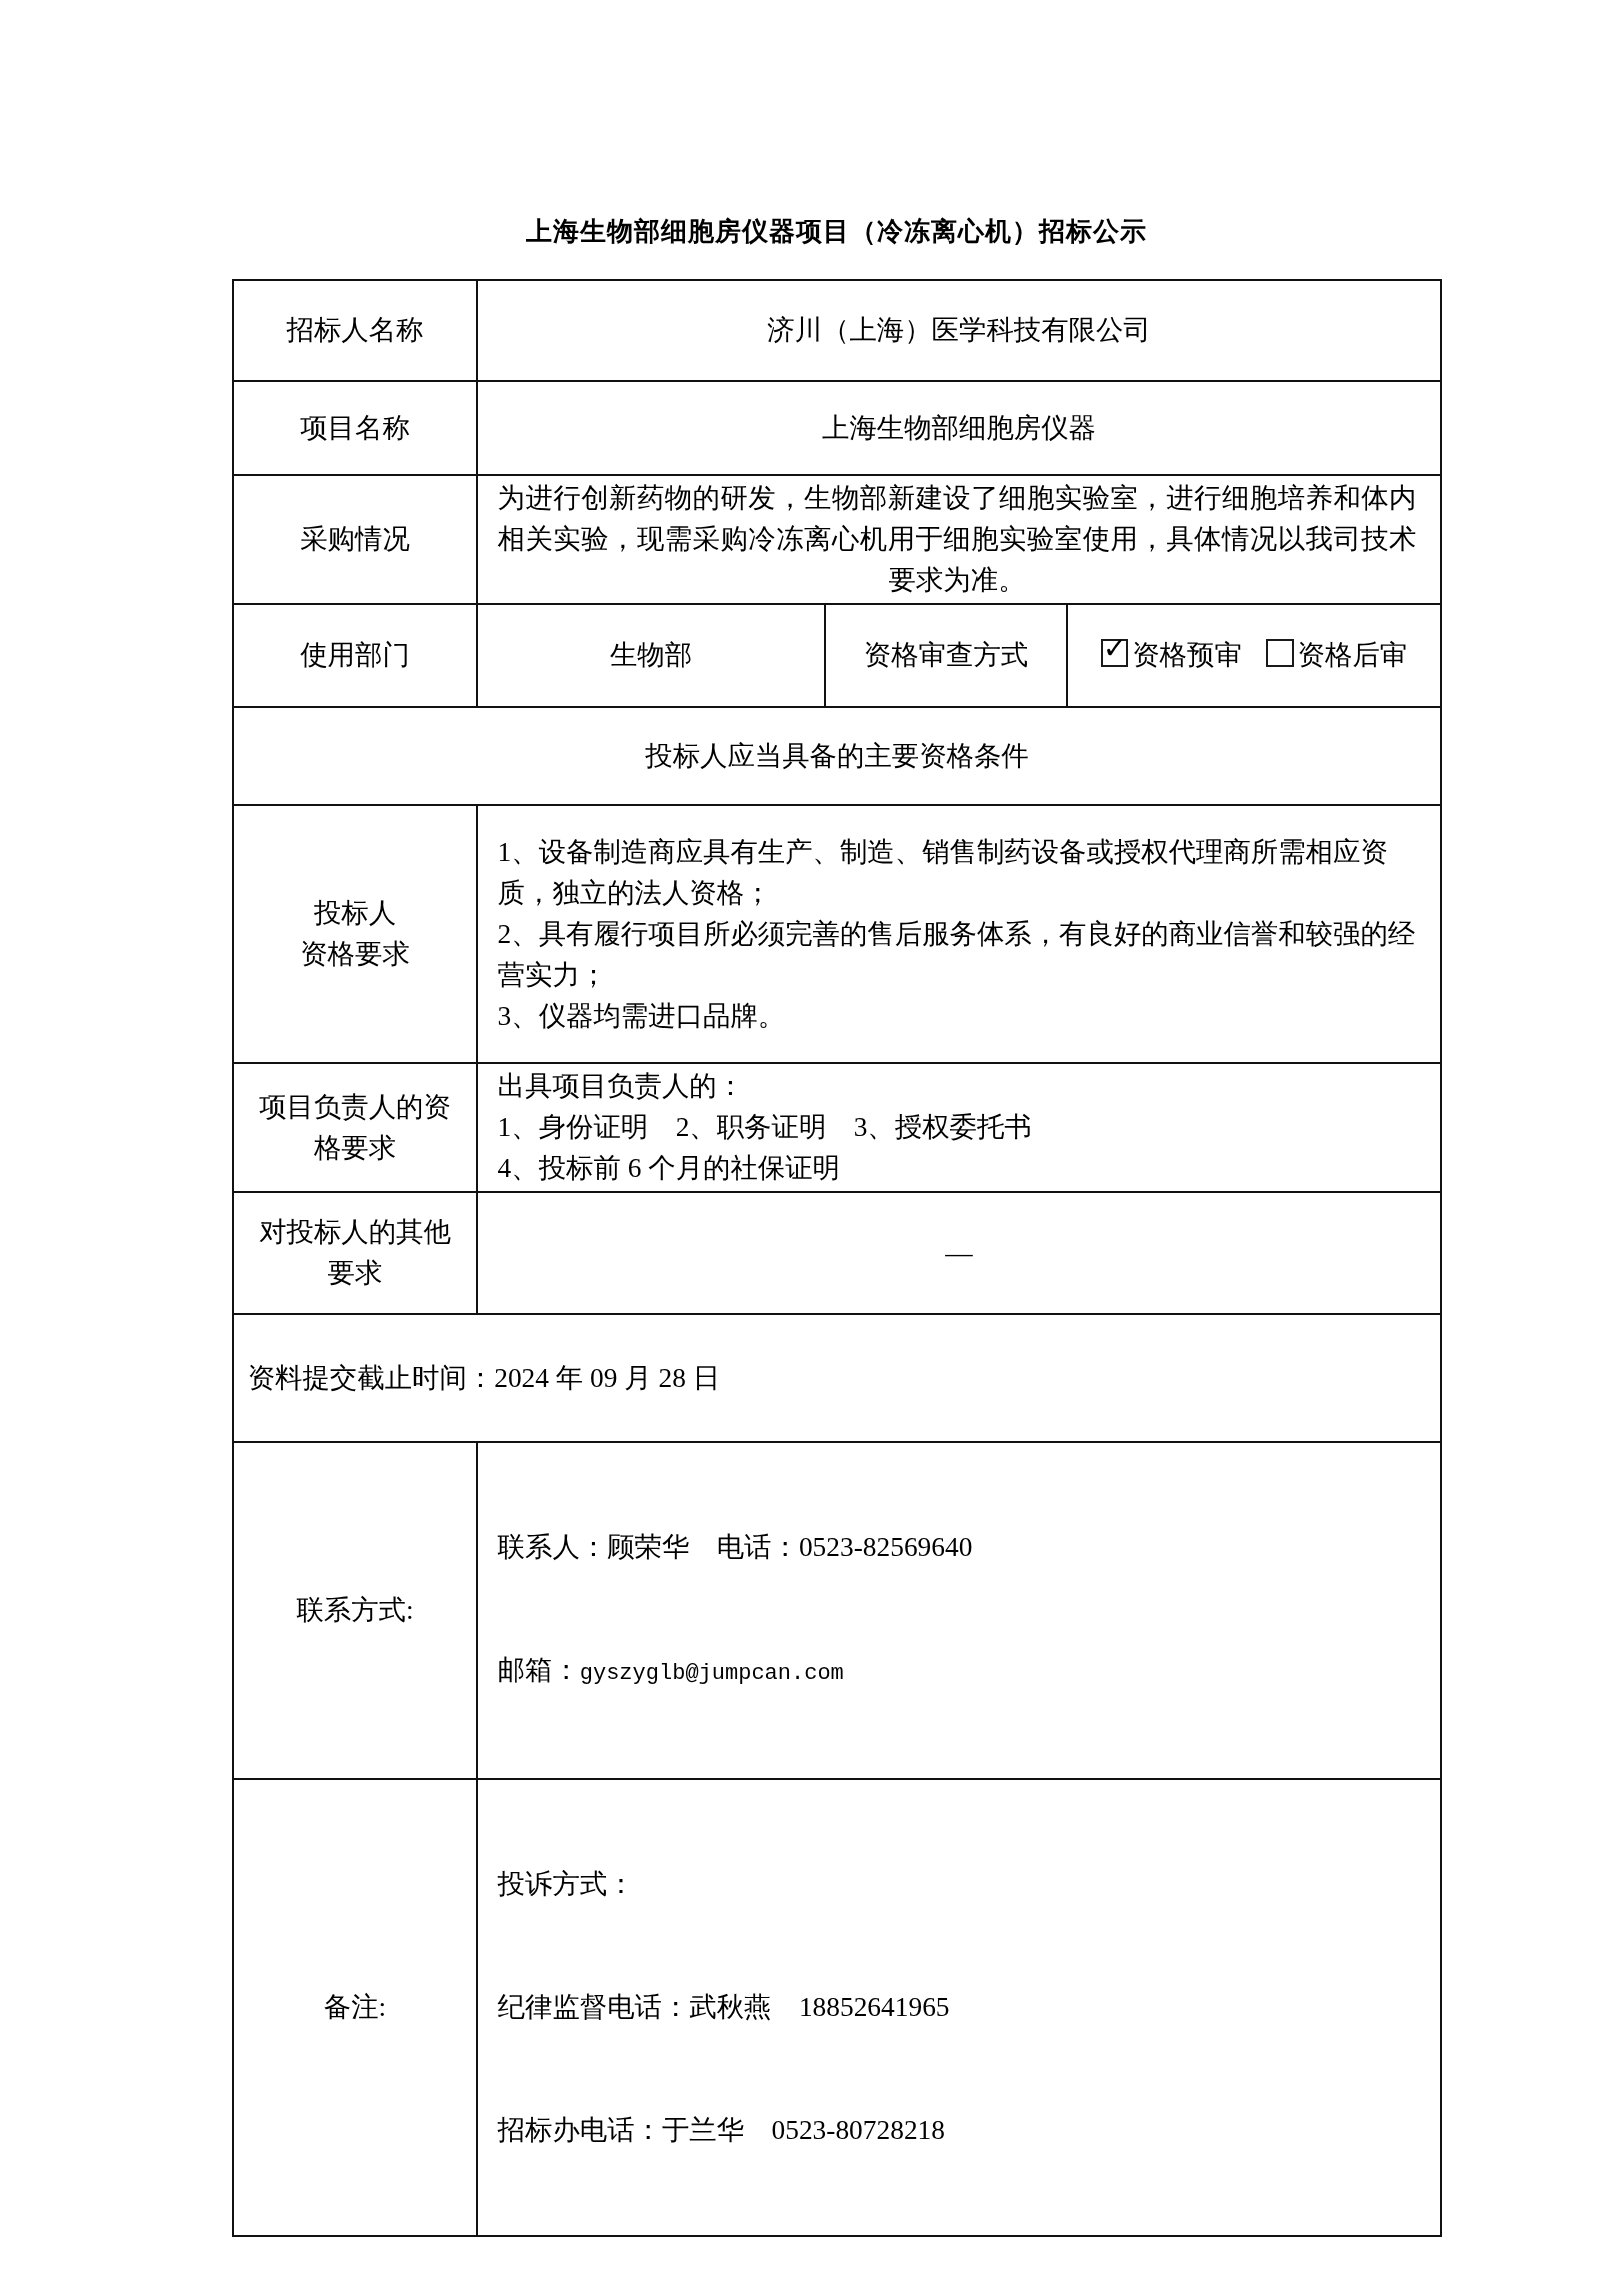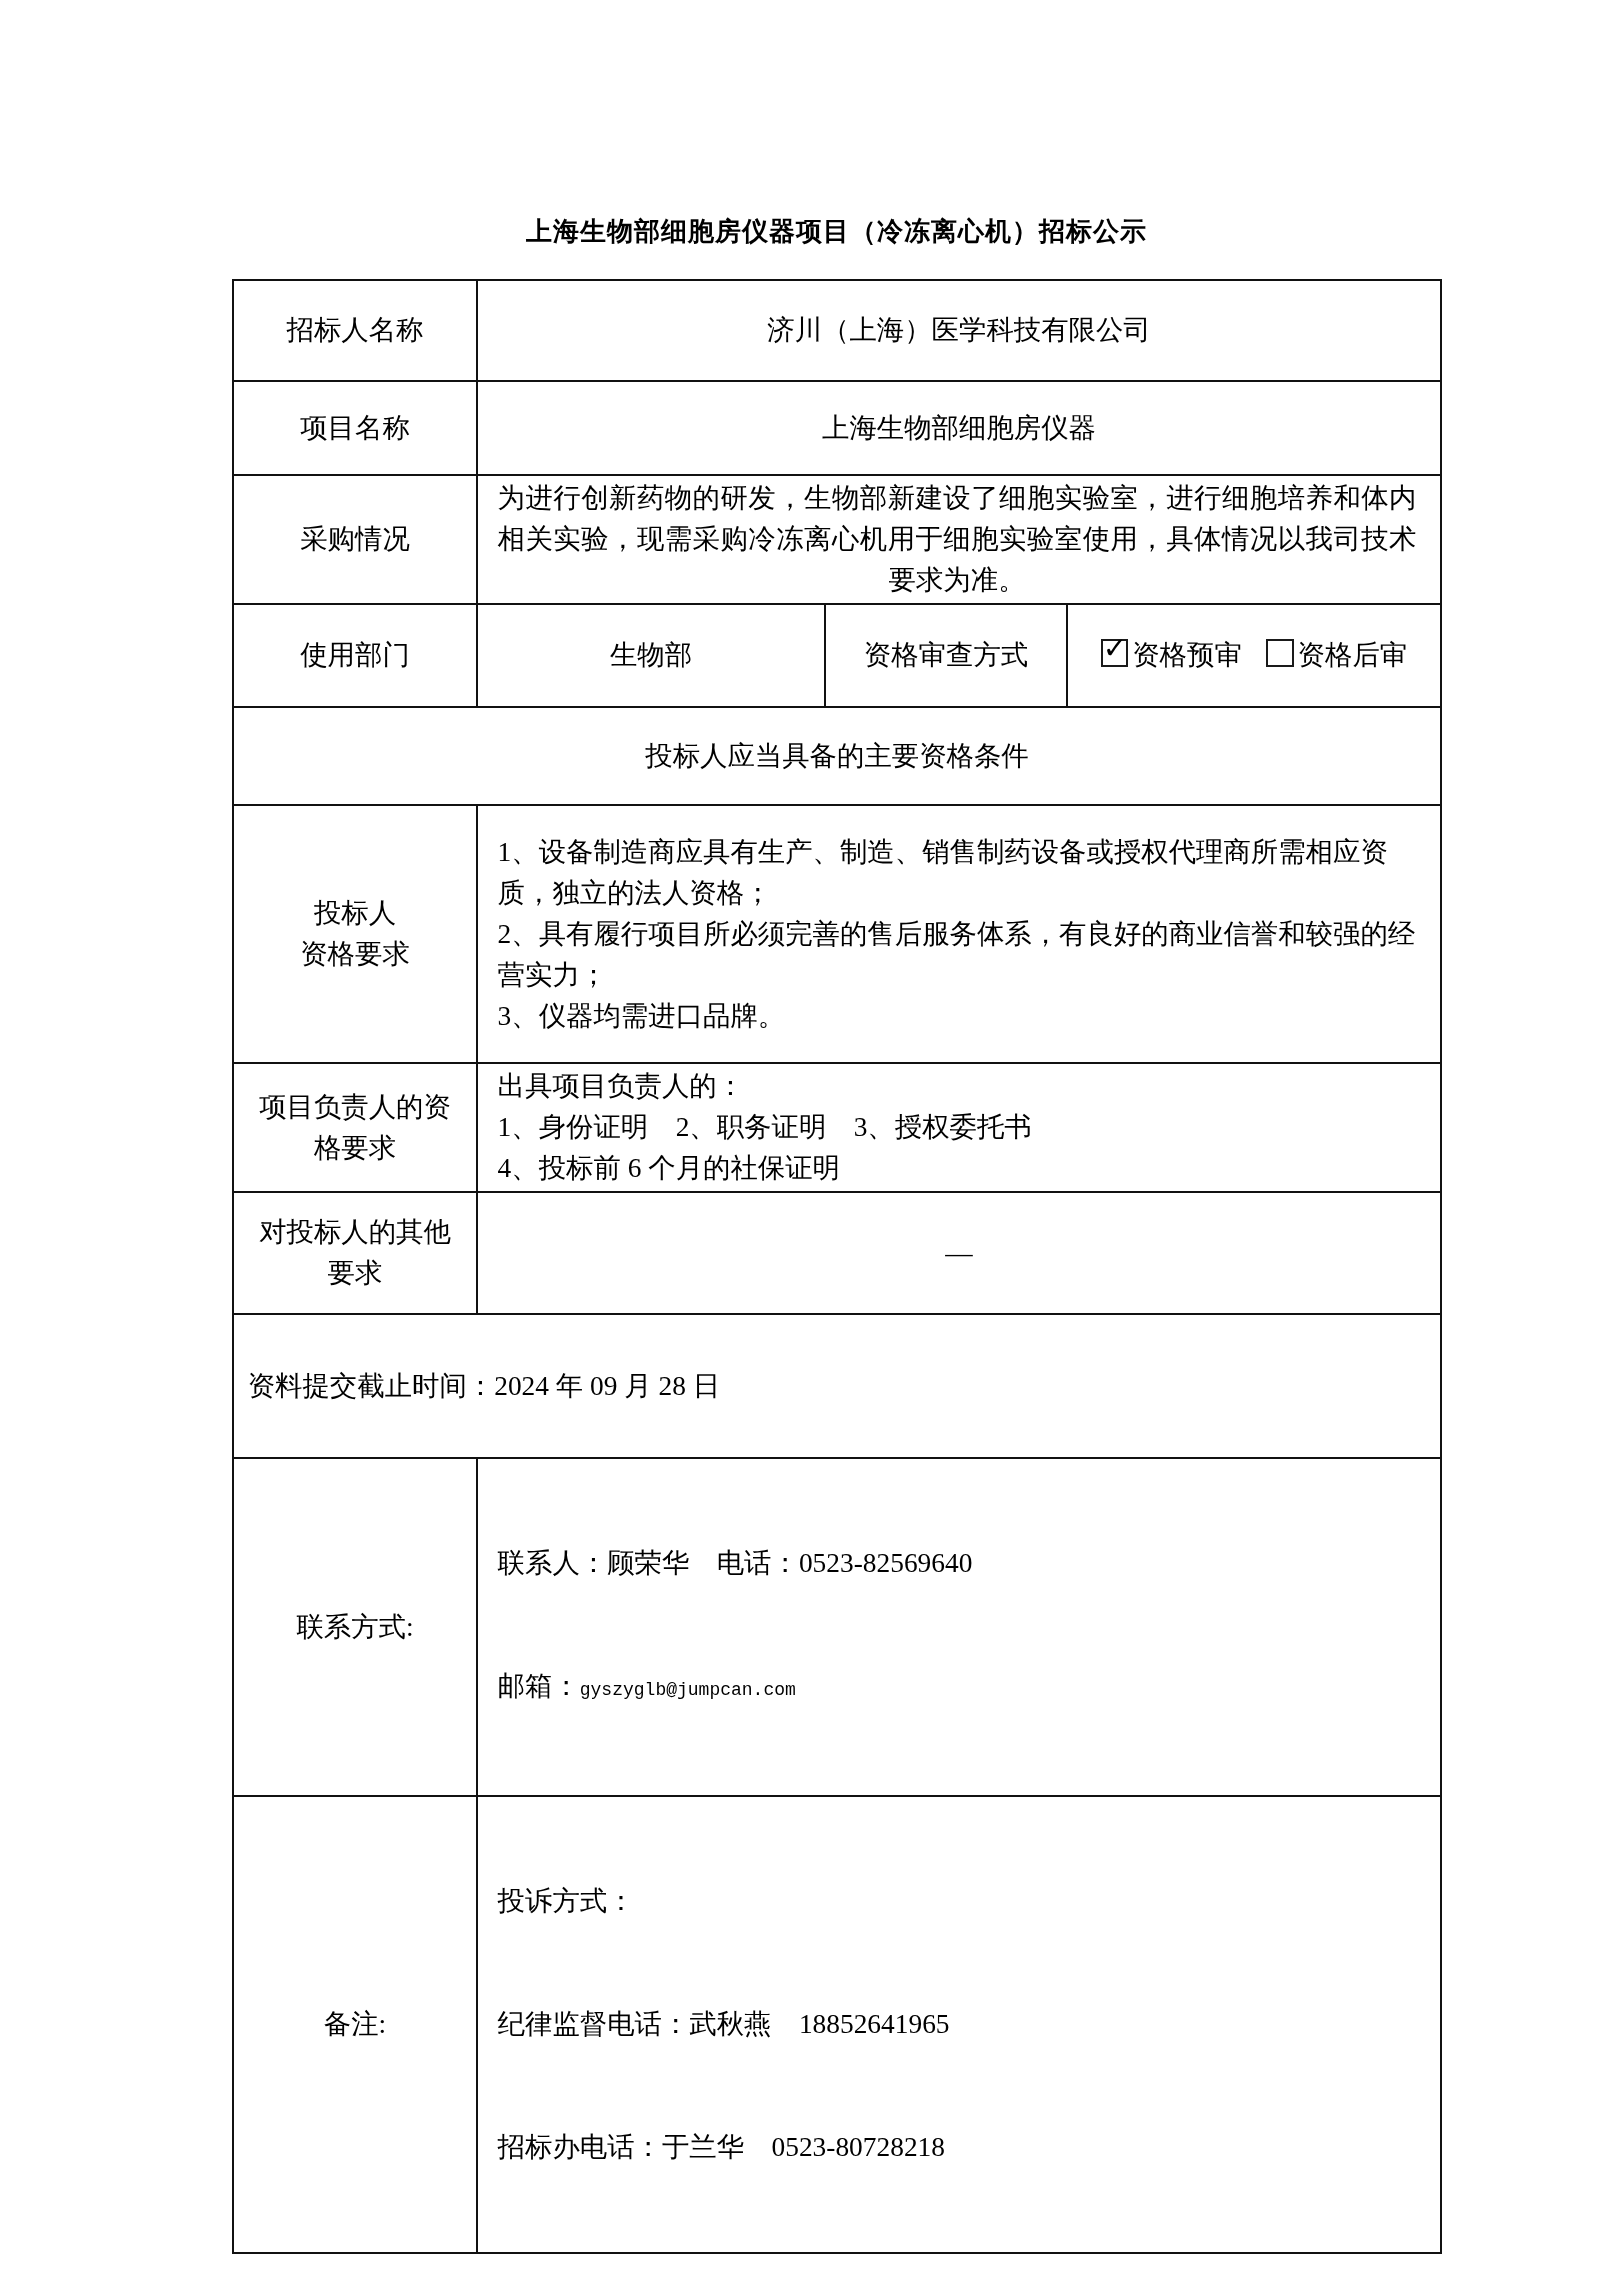--- a/index.html
+++ b/index.html
@@ -43,21 +43,21 @@
   }
   tr.r1{height:101px;}
   tr.r2{height:94px;margin-top:8px;}
   tr.r3{height:125px;}
   tr.r4{height:103px;}
   tr.r5{height:98px;}
   tr.r6{height:98px;}
   tr.r7{height:258px;}
   tr.r8{height:107px;}
   tr.r9{height:122px;}
-  tr.r10{height:144px;}
+  tr.r10{height:128px;}
   tr.r11{height:167px;}
   tr.r12{height:167px;}
   td.lbl{text-align:center;white-space:pre-line;}
   td.ctr{text-align:center;}
   td.just{text-align:justify;text-align-last:center;padding:2px 23.5px 2px 19.6px;}
   td.lft{text-align:left;padding:2px 23.5px 2px 19.6px;white-space:pre-wrap;}
   td.flat{padding-left:13.7px;}
   .opt{white-space:nowrap;}
   .opt + .opt{margin-left:17.6px;}
   .cbx{
@@ -71,21 +71,21 @@
   .cbx .mark{
     position:absolute;
     left:0px;top:-7.8px;
     font-size:29px;
     line-height:29px;
     font-weight:bold;
     font-family:"DejaVu Sans",sans-serif;
   }
   .mono{
     font-family:"Liberation Mono",monospace;
-    font-size:18px;
+    font-size:22px;
   }
   .cellline{min-height:41px;}
 </style>
 </head>
 <body>
 
 <div class="page">
 
   <h1 class="title">上海生物部细胞房仪器项目（冷冻离心机）招标公示</h1>
 

